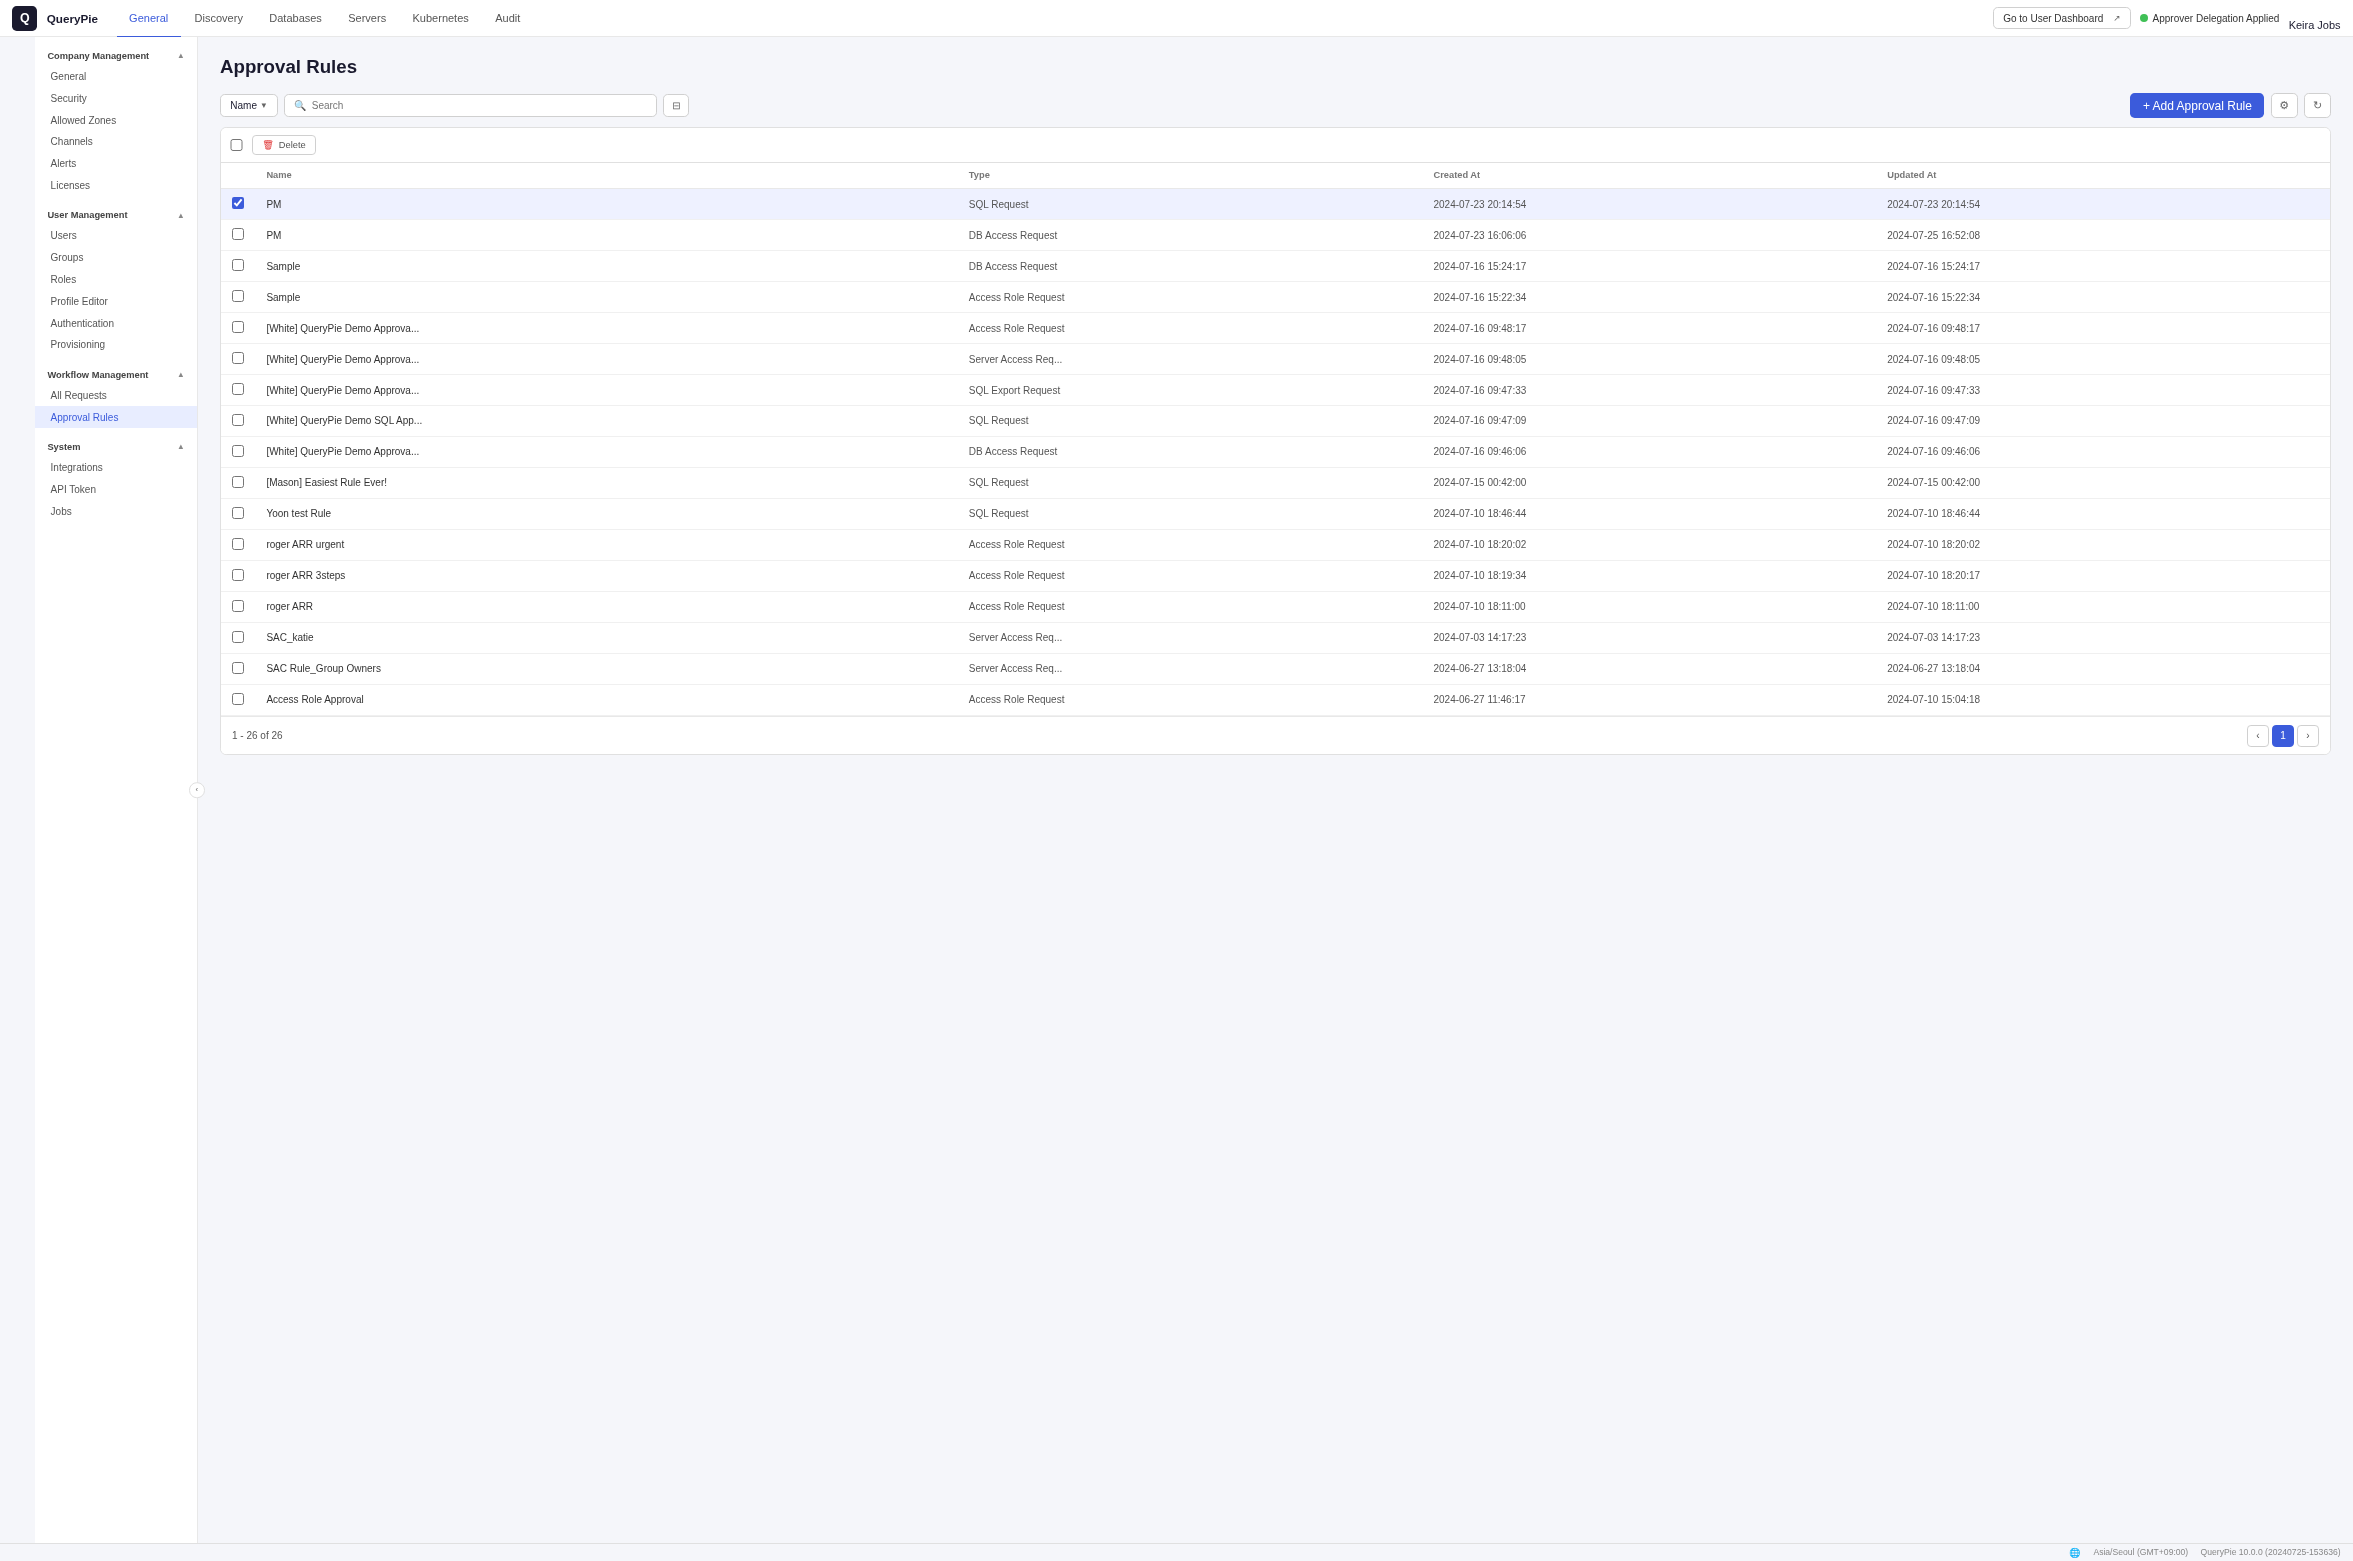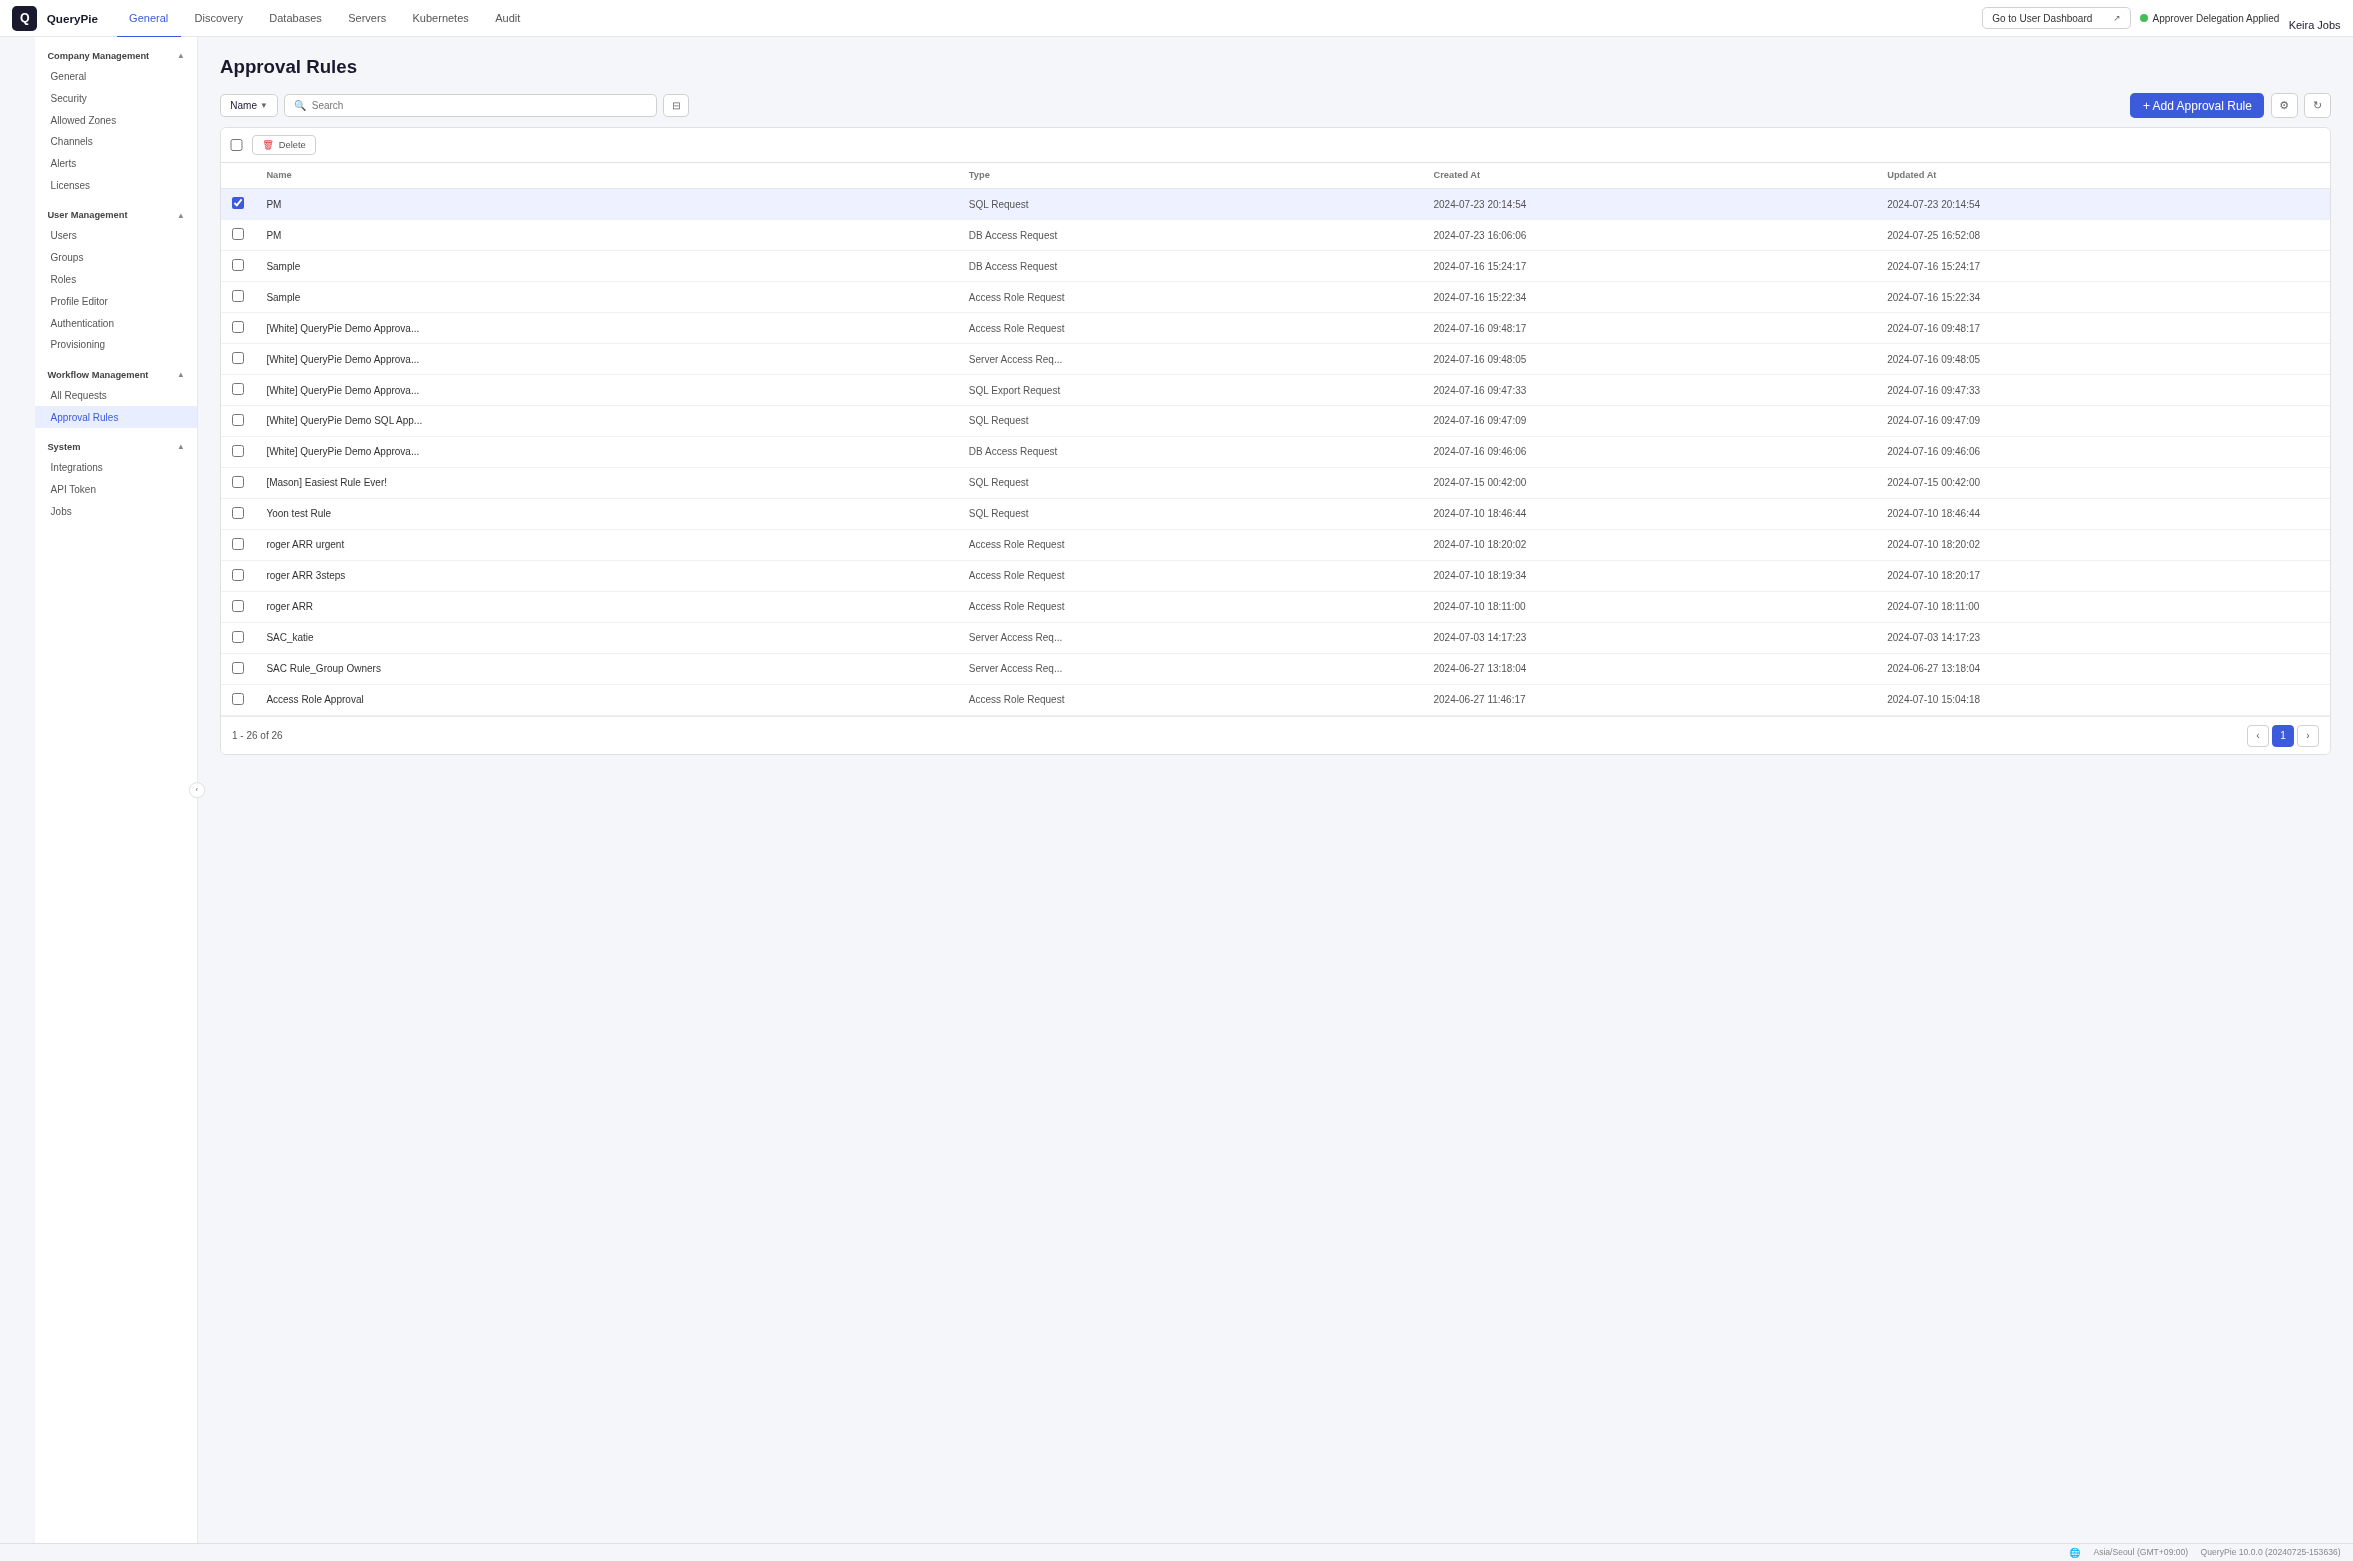--- a/index.html
+++ b/index.html
@@ -4,21 +4,21 @@
   <style>
     * { box-sizing: border-box; margin: 0; padding: 0; }
     body { font-family: -apple-system, BlinkMacSystemFont, 'Segoe UI', sans-serif; font-size: 11px; color: #1a1a2e; background: #f5f6fa; display: flex; flex-direction: column; height: 100vh; overflow: hidden; }
     .logo { width: 25px; height: 25px; background: #1a1a2e; border-radius: 4.7px; display: flex; align-items: center; justify-content: center; margin-right: 9.3px; flex-shrink: 0; }
     .logo-inner { color: #fff; font-size: 12.4px; font-weight: bold; }
     .app-name { font-weight: 600; font-size: 11.7px; color: #1a1a2e; margin-right: 18.7px; }
     .nav-tabs { display: flex; align-items: center; gap: 1.6px; flex: 1; }
     .nav-tab { padding: 0 12.4px; height: 37px; display: flex; align-items: center; font-size: 11px; color: #555; cursor: pointer; border-bottom: 1.6px solid transparent; white-space: nowrap; }
     .nav-tab.active { color: #3b5bdb; border-bottom: 1.6px solid #3b5bdb; font-weight: 500; }
     .nav-right { display: flex; align-items: center; gap: 9.3px; margin-left: auto; }
-    .goto-dashboard { display: flex; align-items: center; gap: 21px; padding: 4.7px 9.3px; border: 0.8px solid #d0d0d0; border-radius: 4.7px; font-size: 10px; color: #333; cursor: pointer; background: #fff; white-space: nowrap; }
+    .goto-dashboard { display: flex; align-items: center; gap: 10px; padding: 4.7px 9.3px; border: 0.8px solid #d0d0d0; border-radius: 4.7px; font-size: 10px; color: #333; cursor: pointer; background: #fff; white-space: nowrap; }
     .goto-icon { font-size: 8.6px; color: #666; }
     .approval-badge { display: flex; align-items: center; gap: 4.7px; font-size: 10px; color: #333; }
     .green-dot { width: 7.8px; height: 7.8px; background: #40c057; border-radius: 50%; }
     .user-avatar { width: 22px; height: 22px; background: #fd7e14; border-radius: 50%; display: flex; align-items: center; justify-content: center; color: #fff; font-size: 9.3px; font-weight: bold; }
     .user-info { display: flex; align-items: center; gap: 21px; cursor: pointer; flex-direction: column; }
     .chevron-down { font-size: 7.8px; color: #666; }
 
     
     .main-layout { display: flex; flex: 1; overflow: hidden; }
 

